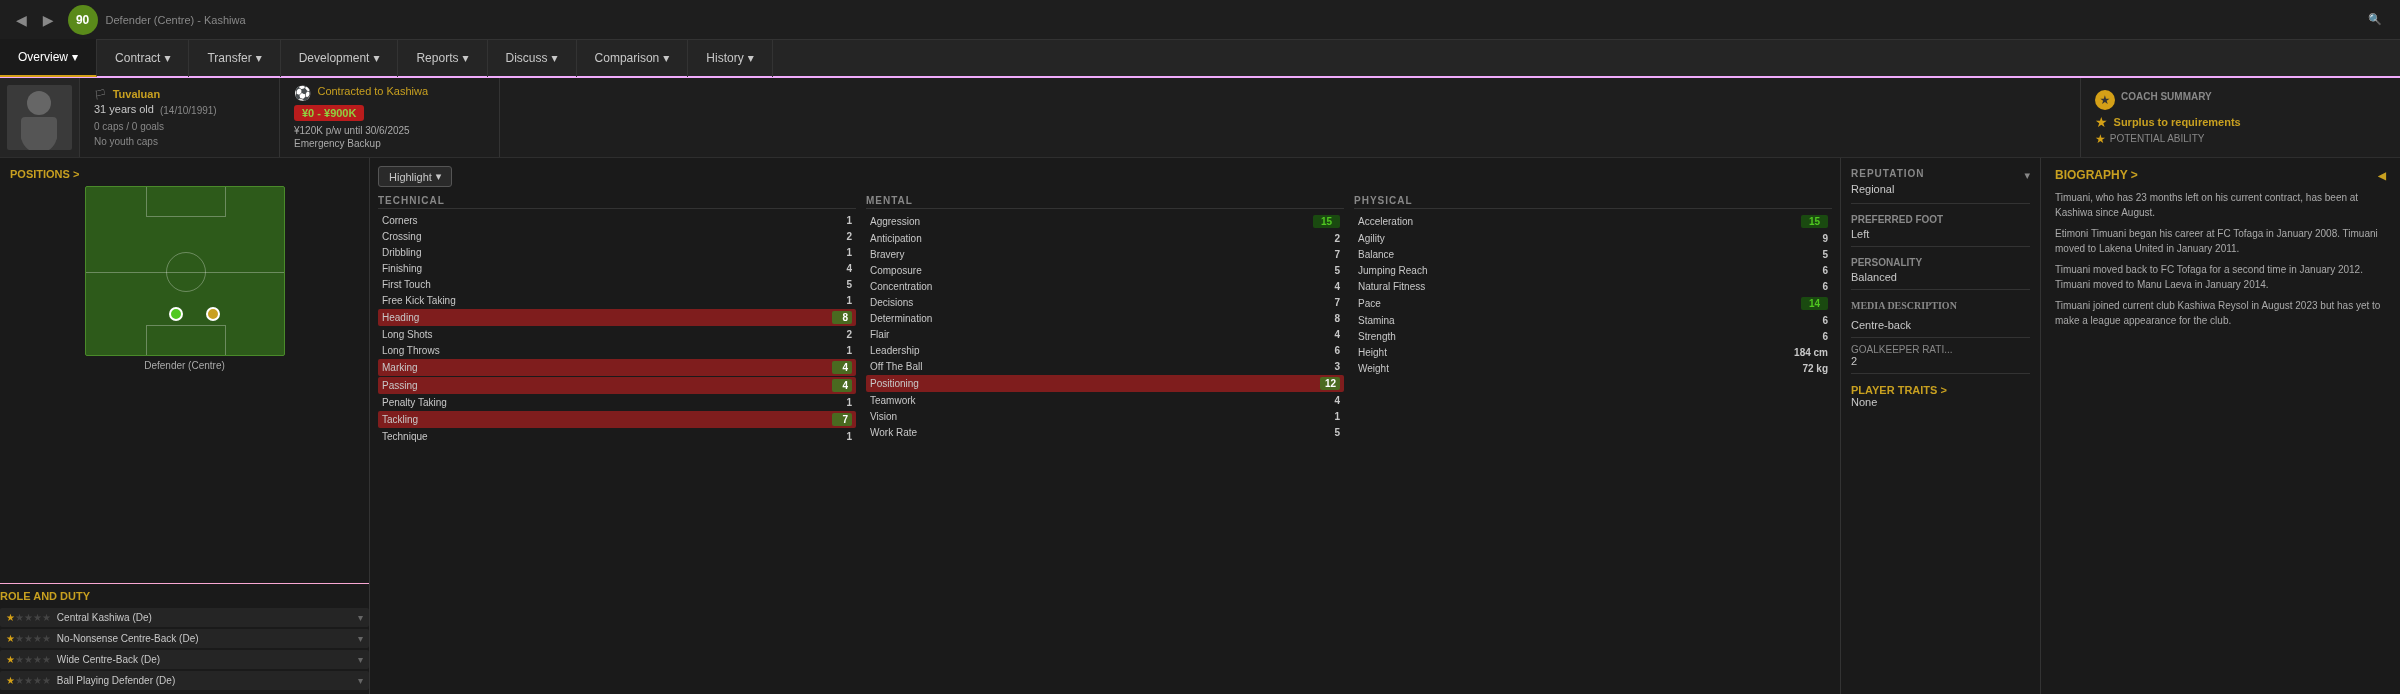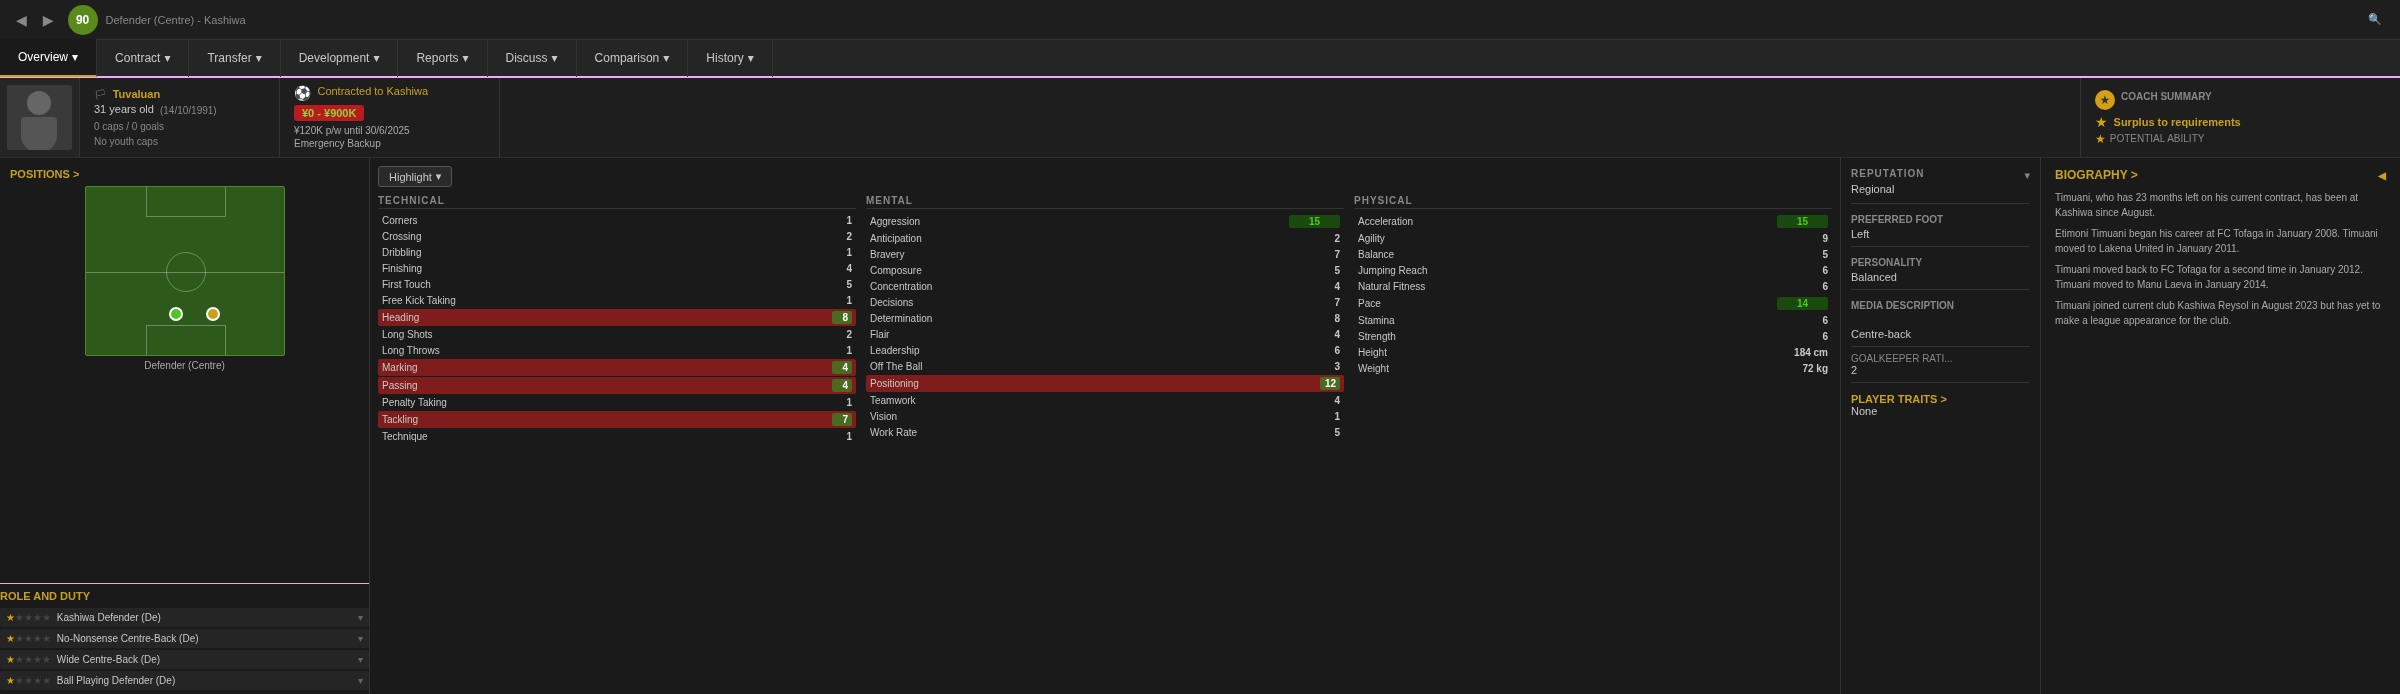--- a/index.html
+++ b/index.html
@@ -272,21 +272,21 @@
     .attr-name {
       color: #c8c8c8;
       font-size: 10px;
     }
     .attr-val {
       font-size: 10px;
       font-weight: bold;
       min-width: 20px;
       text-align: right;
     }
-    .attr-val.high { color: #50c820; background: #1a4a10; padding: 1px 20px; border-radius: 2px; }
+    .attr-val.high { color: #50c820; background: #1a4a10; padding: 1px 8px; border-radius: 2px; }
     .attr-val.low { color: #c8c8c8; }
     .attr-val.highlight-row { background: #4a6a20; color: #fff; padding: 1px 4px; border-radius: 2px; }
     .rep-header {
       color: #888;
       font-size: 10px;
       font-weight: bold;
       text-transform: uppercase;
       letter-spacing: 1px;
       margin-bottom: 4px;
       display: flex;
@@ -372,21 +372,22 @@
       font-size: 11px;
       color: #c8c8c8;
     }
 
     .media-header {
       color: #888;
       font-size: 10px;
       font-weight: bold;
       text-transform: uppercase;
       margin-top: 10px;
-      margin-bottom: 17px;
+      margin-bottom: 8px;
+      font-family: Liberation Serif, serif;
     }
     .media-val {
       font-size: 11px;
       color: #c8c8c8;
     }
 
     .player-traits-link {
       color: #c8a020;
       font-size: 11px;
       font-weight: bold;
@@ -637,21 +638,21 @@
       </div>
       <div class="pitch-label">Defender (Centre)</div>
     </div>
 
     <div class="roles-area">
       <div class="roles-header">ROLE AND DUTY</div>
 
       <div id="roles-list">
           <div class="role-item">
             <span class="role-stars"><span style="color:#d4a017;">★</span><span style="color:#444;">★</span><span style="color:#444;">★</span><span style="color:#444;">★</span><span style="color:#444;">★</span></span>
-            <span class="role-name">Kashiwa Defender (De)</span>
+            <span class="role-name">Central Kashiwa (De)</span>
             <span class="role-chevron">▾</span>
           </div>
           <div class="role-item">
             <span class="role-stars"><span style="color:#d4a017;">★</span><span style="color:#444;">★</span><span style="color:#444;">★</span><span style="color:#444;">★</span><span style="color:#444;">★</span></span>
             <span class="role-name">No-Nonsense Centre-Back (De)</span>
             <span class="role-chevron">▾</span>
           </div>
           <div class="role-item">
             <span class="role-stars"><span style="color:#d4a017;">★</span><span style="color:#444;">★</span><span style="color:#444;">★</span><span style="color:#444;">★</span><span style="color:#444;">★</span></span>
             <span class="role-name">Wide Centre-Back (De)</span>

